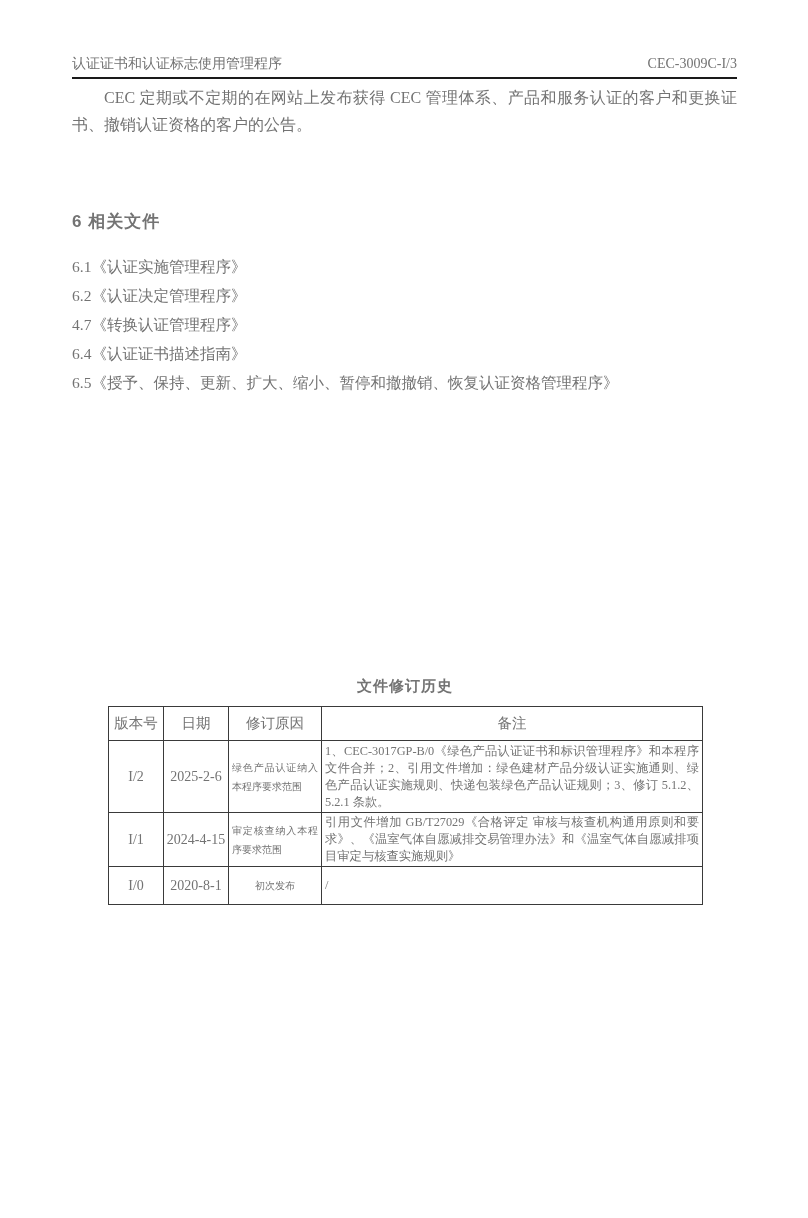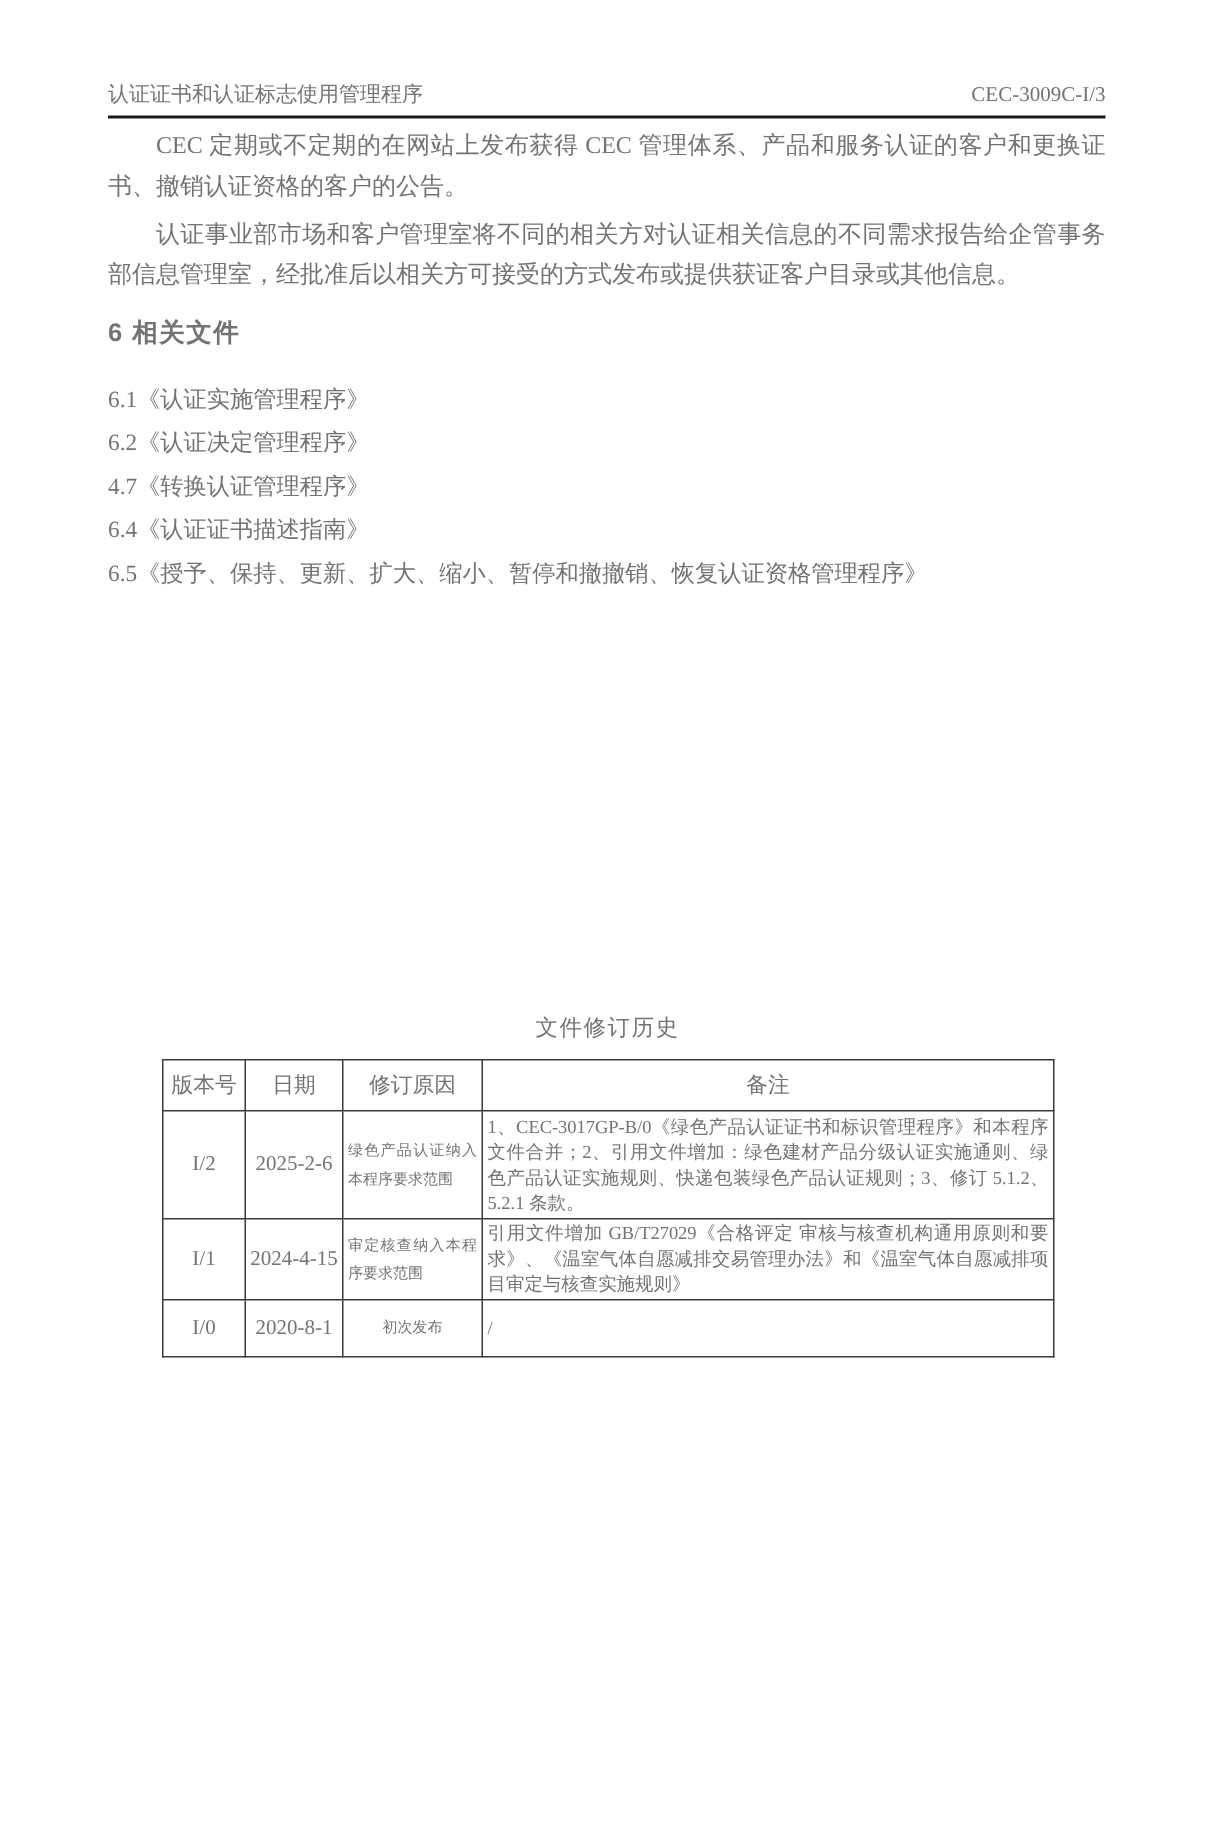--- a/index.html
+++ b/index.html
@@ -27,21 +27,21 @@
   #sec7{top:408px;}
   .section h2{
     margin:0 0 18px 0;font-size:17px;line-height:24px;font-weight:bold;
     font-family:"Liberation Sans","DejaVu Sans",sans-serif;
     letter-spacing:1px;
   }
   .doc-list p{margin:0;font-size:15.5px;line-height:29px;}
   
   .revision{position:absolute;left:108px;top:676px;width:594px;}
   .table-title{
-    text-align:center;font-size:15px;font-weight:normal;line-height:20px;
+    text-align:center;font-size:15px;font-weight:bold;line-height:20px;
     font-family:"Liberation Sans","DejaVu Sans",sans-serif;
     letter-spacing:1px;margin-bottom:10px;
   }
   table.rev{
     width:594px;border-collapse:collapse;table-layout:fixed;
   }
   table.rev th,table.rev td{
     border:1px solid #3a3a3a;font-weight:normal;
     font-family:"Liberation Serif","DejaVu Serif",serif;
   }
@@ -59,21 +59,20 @@
 
 <div class="page">
 
   <div class="header-bar">
     <span>认证证书和认证标志使用管理程序</span>
     <span>CEC-3009C-I/3</span>
   </div>
 
   <div class="paras">
     <p>CEC 定期或不定期的在网站上发布获得 CEC 管理体系、产品和服务认证的客户和更换证书、撤销认证资格的客户的公告。</p>
-    <p>认证事业部市场和客户管理室将不同的相关方对认证相关信息的不同需求报告给企管事务部信息管理室，经批准后以相关方可接受的方式发布或提供获证客户目录或其他信息。</p>
   </div>
 
   <div class="section" id="sec6">
     <h2>6 相关文件</h2>
     <div class="doc-list">
       <p>6.1《认证实施管理程序》</p>
       <p>6.2《认证决定管理程序》</p>
       <p>4.7《转换认证管理程序》</p>
       <p>6.4《认证证书描述指南》</p>
       <p>6.5《授予、保持、更新、扩大、缩小、暂停和撤撤销、恢复认证资格管理程序》</p>

